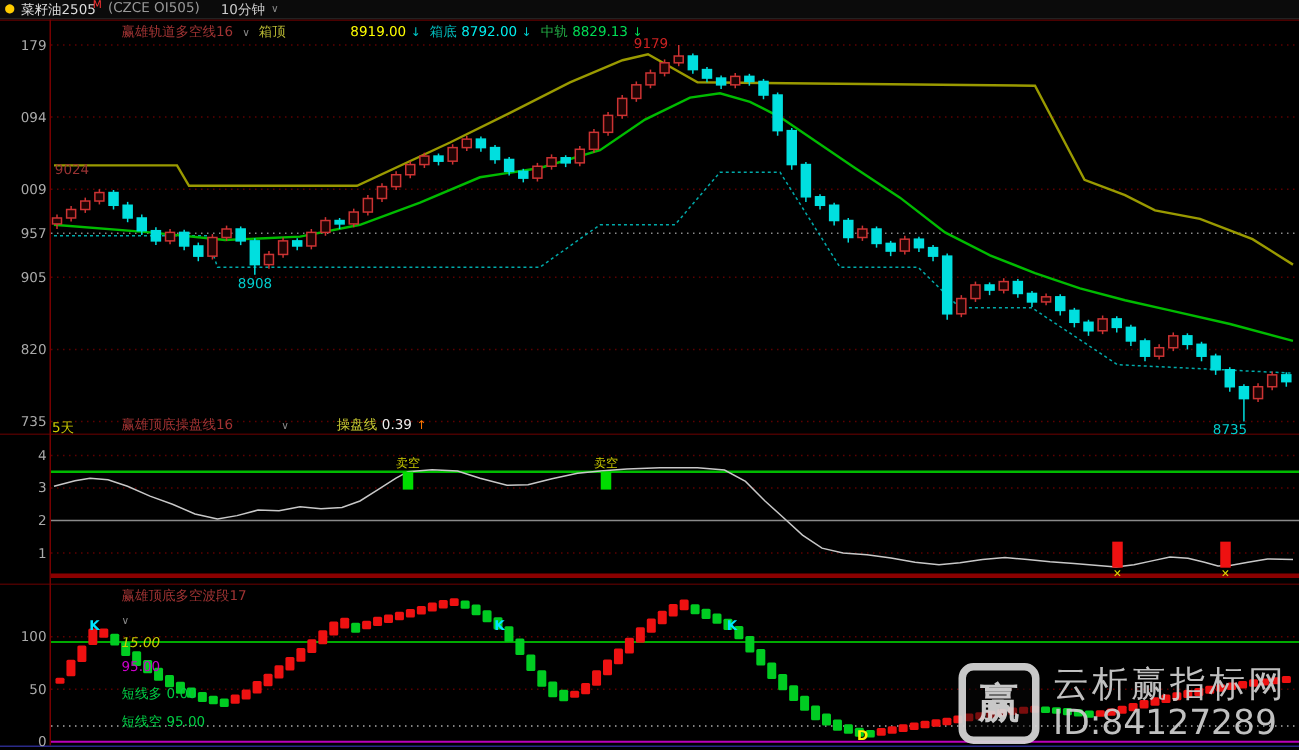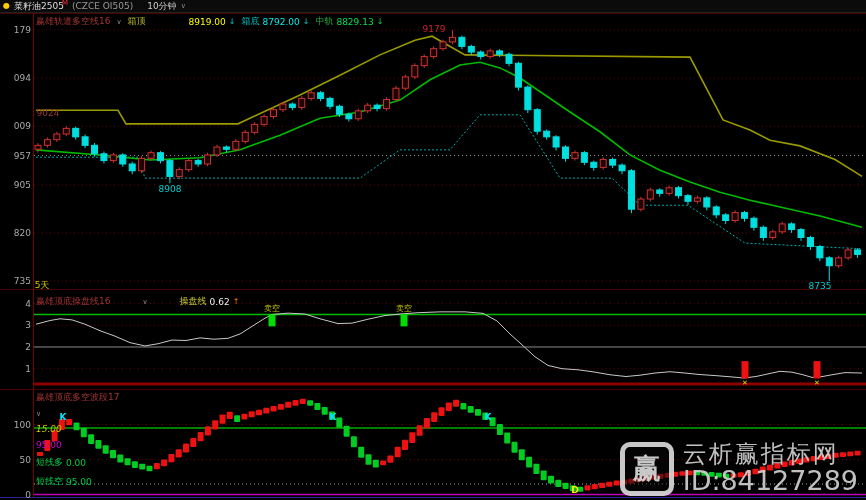--- a/index.html
+++ b/index.html
@@ -9,32 +9,32 @@
           border-bottom:1px solid #222;display:flex;align-items:center;gap:4px;
           padding-left:3px;font-size:9px;color:#ccc;box-sizing:border-box;}
   .bullet{color:#ffcc00;font-size:8px;line-height:1;}
   .iname{color:#ddd;}
   .iflag{color:#ff3333;font-size:7px;vertical-align:super;margin-left:-2px;}
   .icode{color:#999;text-align:center;}
   .iperiod{color:#ccc;margin-left:10px;cursor:pointer;}
   .chev{color:#888;font-size:7px;}
   .ptitle{position:absolute;left:36px;height:12px;font-size:9px;display:flex;gap:6px;
           align-items:baseline;white-space:nowrap;z-index:3;}
-  .ptitle .pname{color:#a03333;}
+  .ptitle .pname{color:#a03333;margin-left:45px;}
   .ptitle .grp{display:flex;gap:3px;align-items:center;}
   .ptitle .arw{font-size:8px;}
-  #t-main{top:15px;} #t-p2{top:295px;gap:32px;} #t-p3{top:391px;flex-direction:column;}
+  #t-main{top:15px;} #t-p2{top:277px;gap:32px;} #t-p3{top:391px;flex-direction:column;}
   svg{position:absolute;top:0;left:0;}
   .watermark{position:absolute;right:8px;bottom:4px;display:flex;gap:9px;align-items:center;
              color:#cfcfcf;opacity:.93;z-index:5;}
   .wm-logo{width:44px;height:44px;border:5px solid #d8d8d8;border-radius:10px;
            display:flex;align-items:center;justify-content:center;background:rgba(10,10,10,.55);
            font-size:28px;font-weight:bold;color:#d8d8d8;}
   .wm-line1{font-size:24px;letter-spacing:2px;line-height:1.05;}
-  .wm-line2{font-size:27px;line-height:1.05;}
+  .wm-line2{font-size:23px;line-height:1.05;}
 </style>
 </head>
 <body>
 
 <div class="screen">
 
   <div class="topbar">
     <span class="bullet">●</span>
     <span>
       <span class="iname">菜籽油2505</span><span class="iflag">M</span>
@@ -411,21 +411,21 @@
         <span style="color: rgb(34, 170, 68);">中轨</span>
         <span style="color: rgb(0, 221, 85);">8829.13</span>
         <span class="arw" style="color: rgb(0, 221, 85);">↓</span>
       </span>
     </div>
   <div class="ptitle" id="t-p2">
       <span class="pname">赢雄顶底操盘线16</span>
       <span class="chev">∨</span>
       <span class="grp">
         <span style="color: rgb(204, 204, 51);">操盘线</span>
-        <span style="color: rgb(238, 238, 238);">0.62</span>
+        <span style="color: rgb(238, 238, 238);">0.39</span>
         <span class="arw" style="color: rgb(255, 119, 0);">↑</span>
       </span>
     </div>
   <div class="ptitle" id="t-p3">
       <span class="pname">赢雄顶底多空波段17</span>
       <span class="chev">∨</span>
       <span class="grp">
         <span style="color: rgb(204, 204, 0); font-style: italic;">15.00</span>
       </span>
       <span class="grp">

